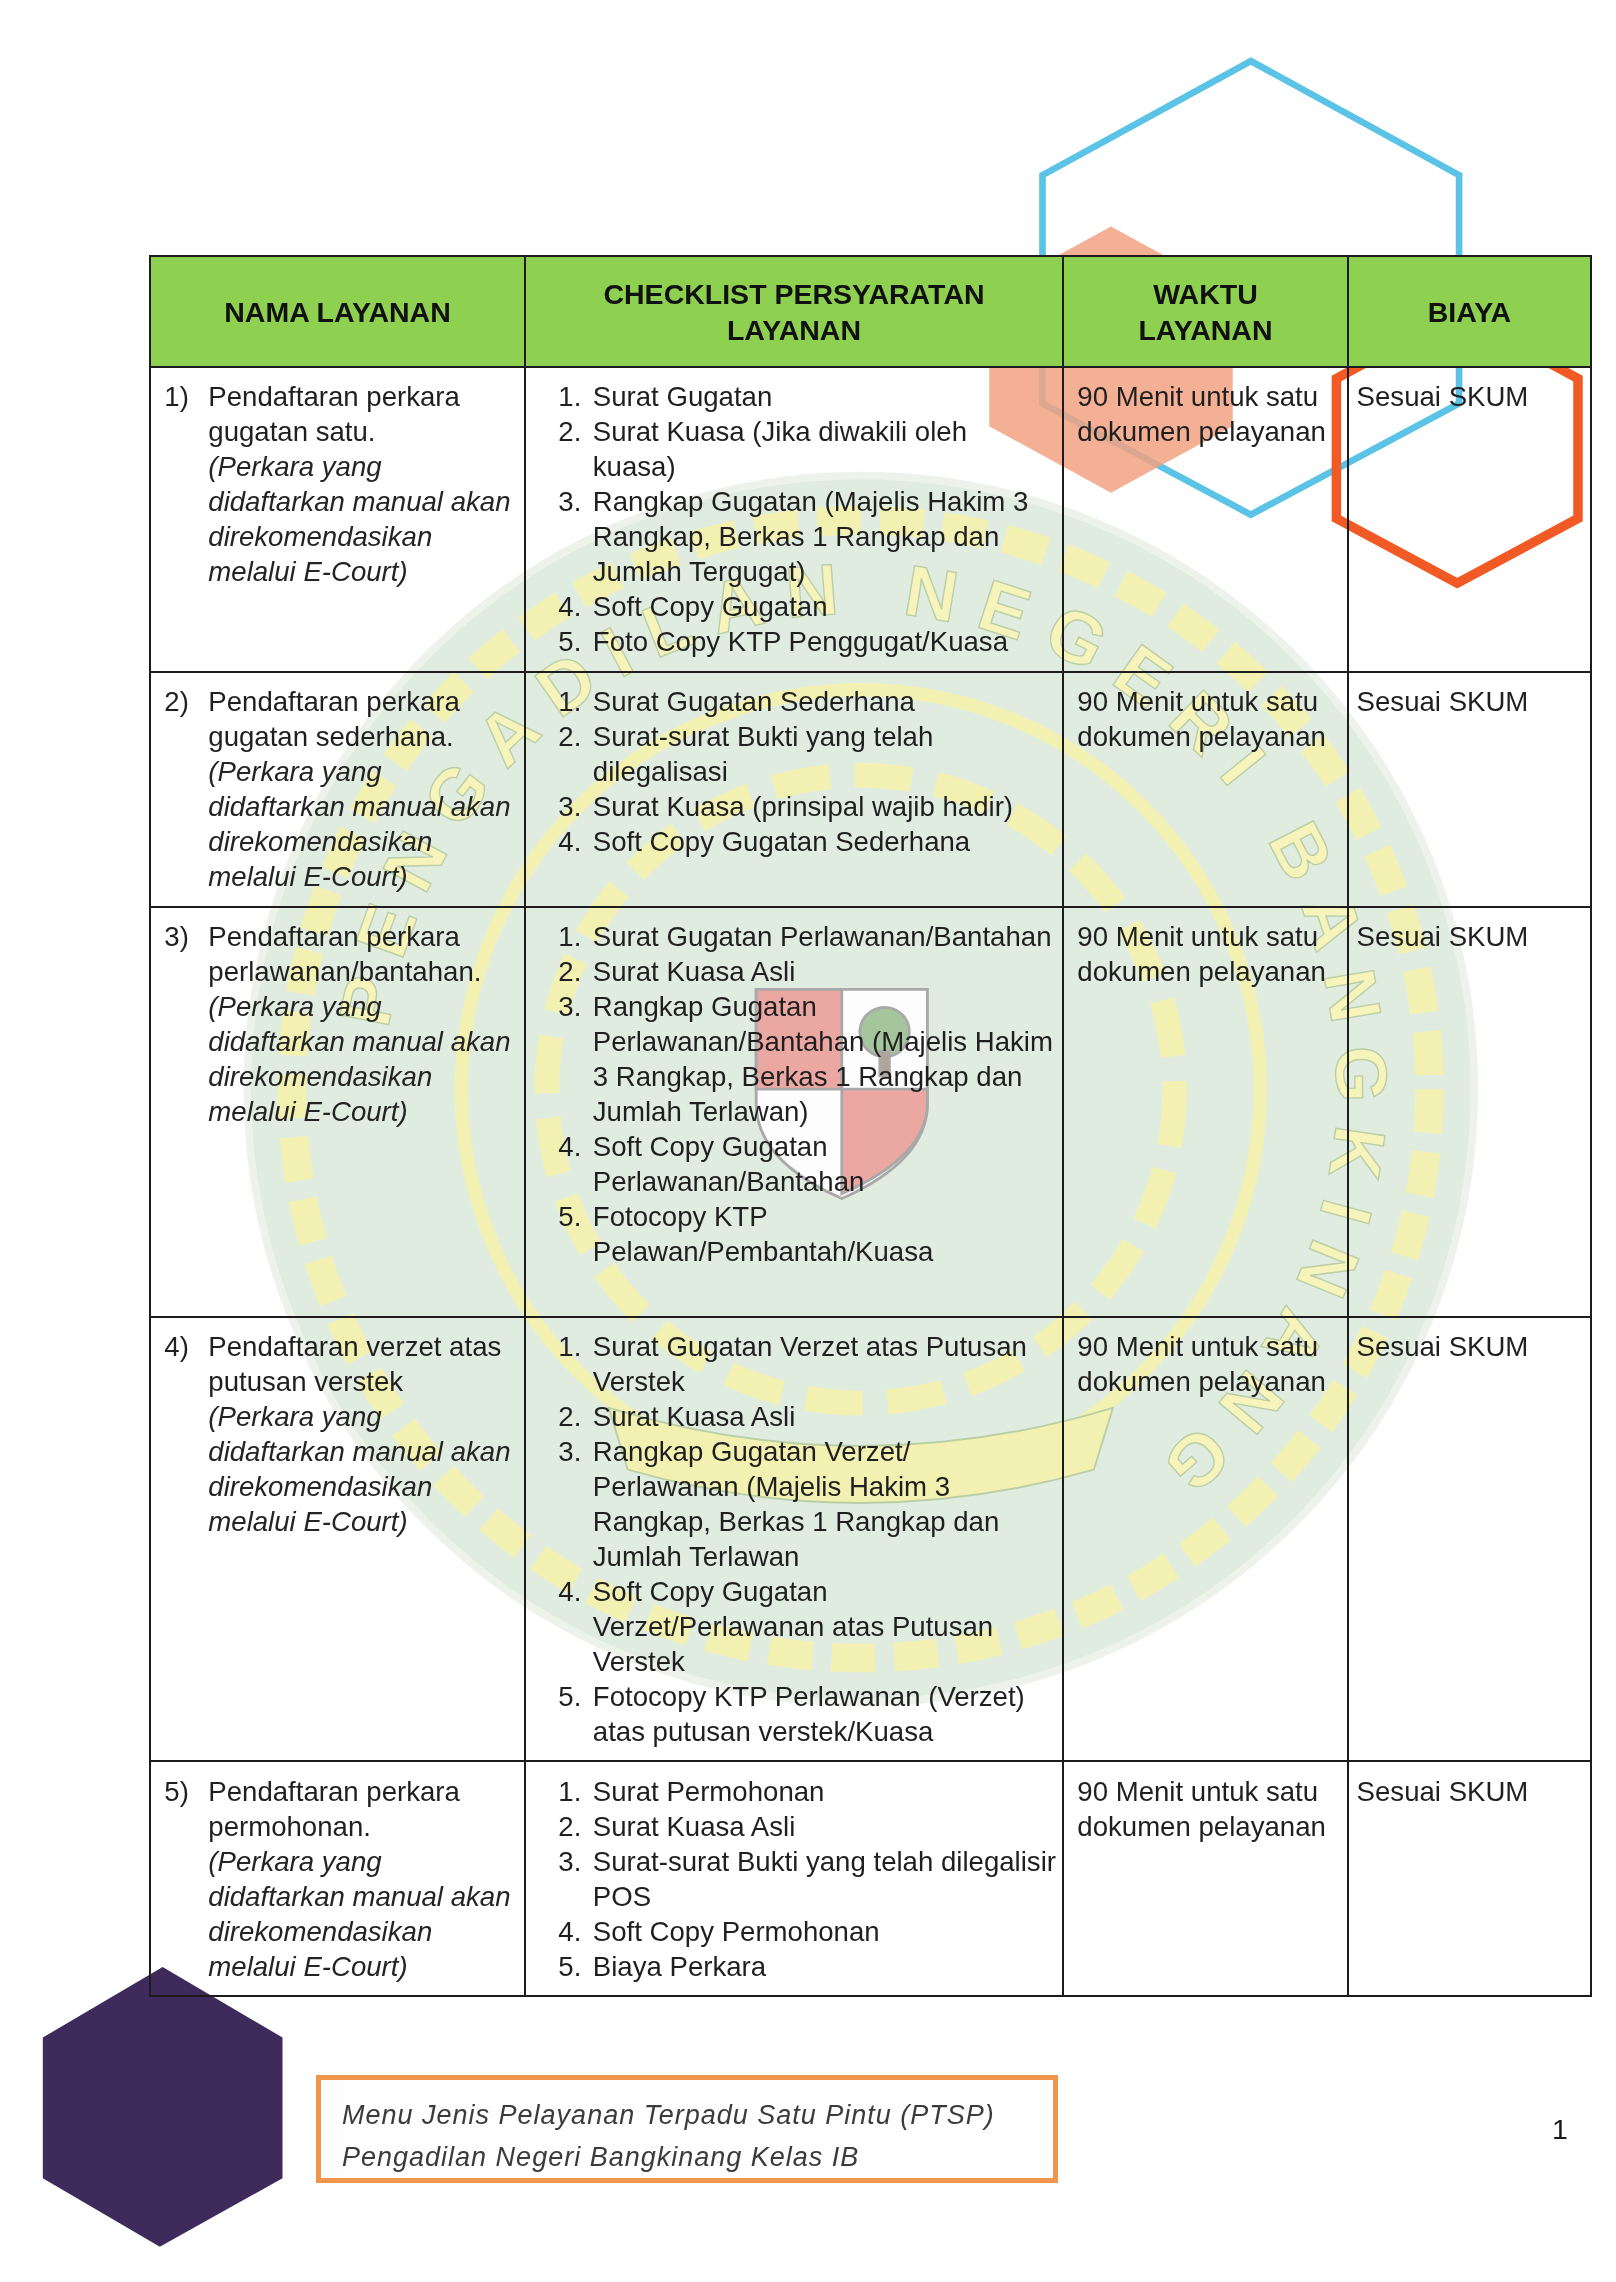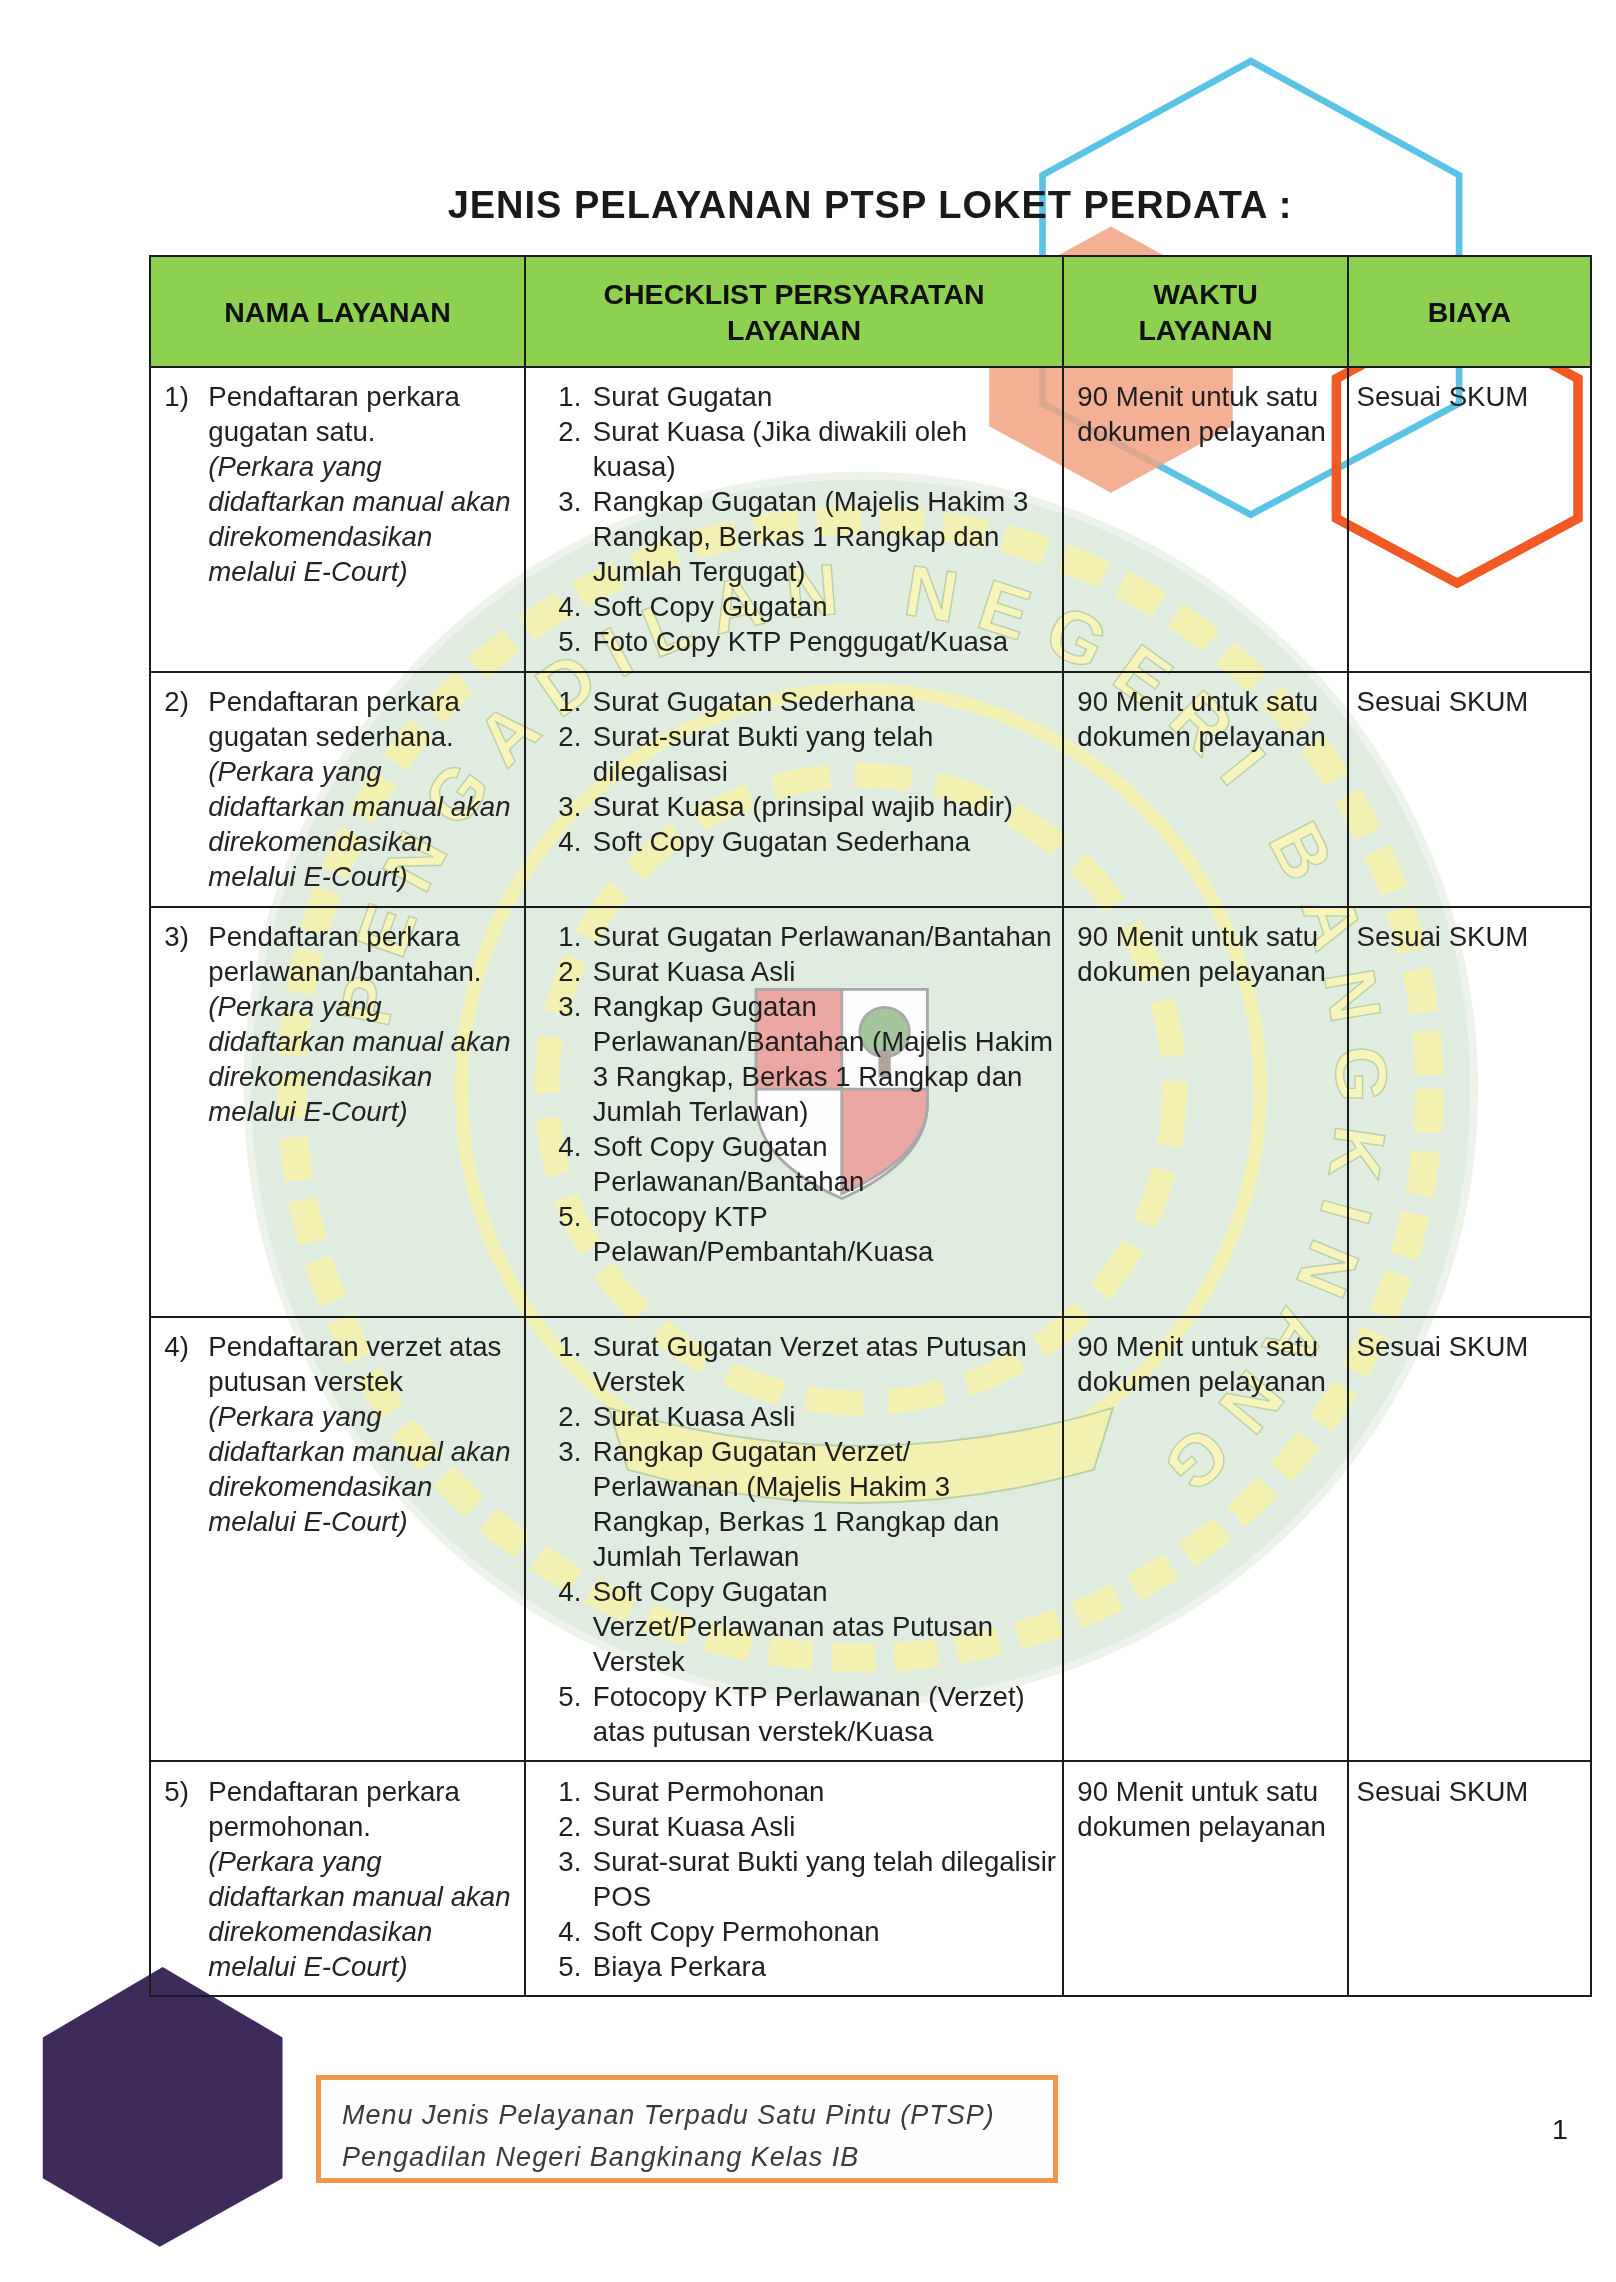--- a/index.html
+++ b/index.html
@@ -84,21 +84,20 @@
 
     <polygon points="1315,64 1534,184 1534,424 1315,541 1096,424 1096,184" fill="none" stroke="#5bc3e5" stroke-width="7"></polygon>
 
     <polygon points="1168,238 1296,308 1296,448 1168,518 1040,448 1040,308" fill="#f2a283" opacity="0.85"></polygon>
 
     <polygon points="1532,329 1659,398 1659,545 1532,613 1405,545 1405,398" fill="none" stroke="#f15a25" stroke-width="10"></polygon>
 
     <polygon points="171,2068 297,2142 297,2290 168,2362 45,2290 45,2142" fill="#3f2a5c"></polygon>
   </svg>
 
-  <div id="title">JENIS PELAYANAN PTSP LOKET PERDATA :</div>
 
   <table id="svc-table">
     <colgroup>
       <col style="width:375px">
         <col style="width:538px">
         <col style="width:285px">
         <col style="width:243px">
     </colgroup>
     <tbody>
         <tr style="height:111px">

